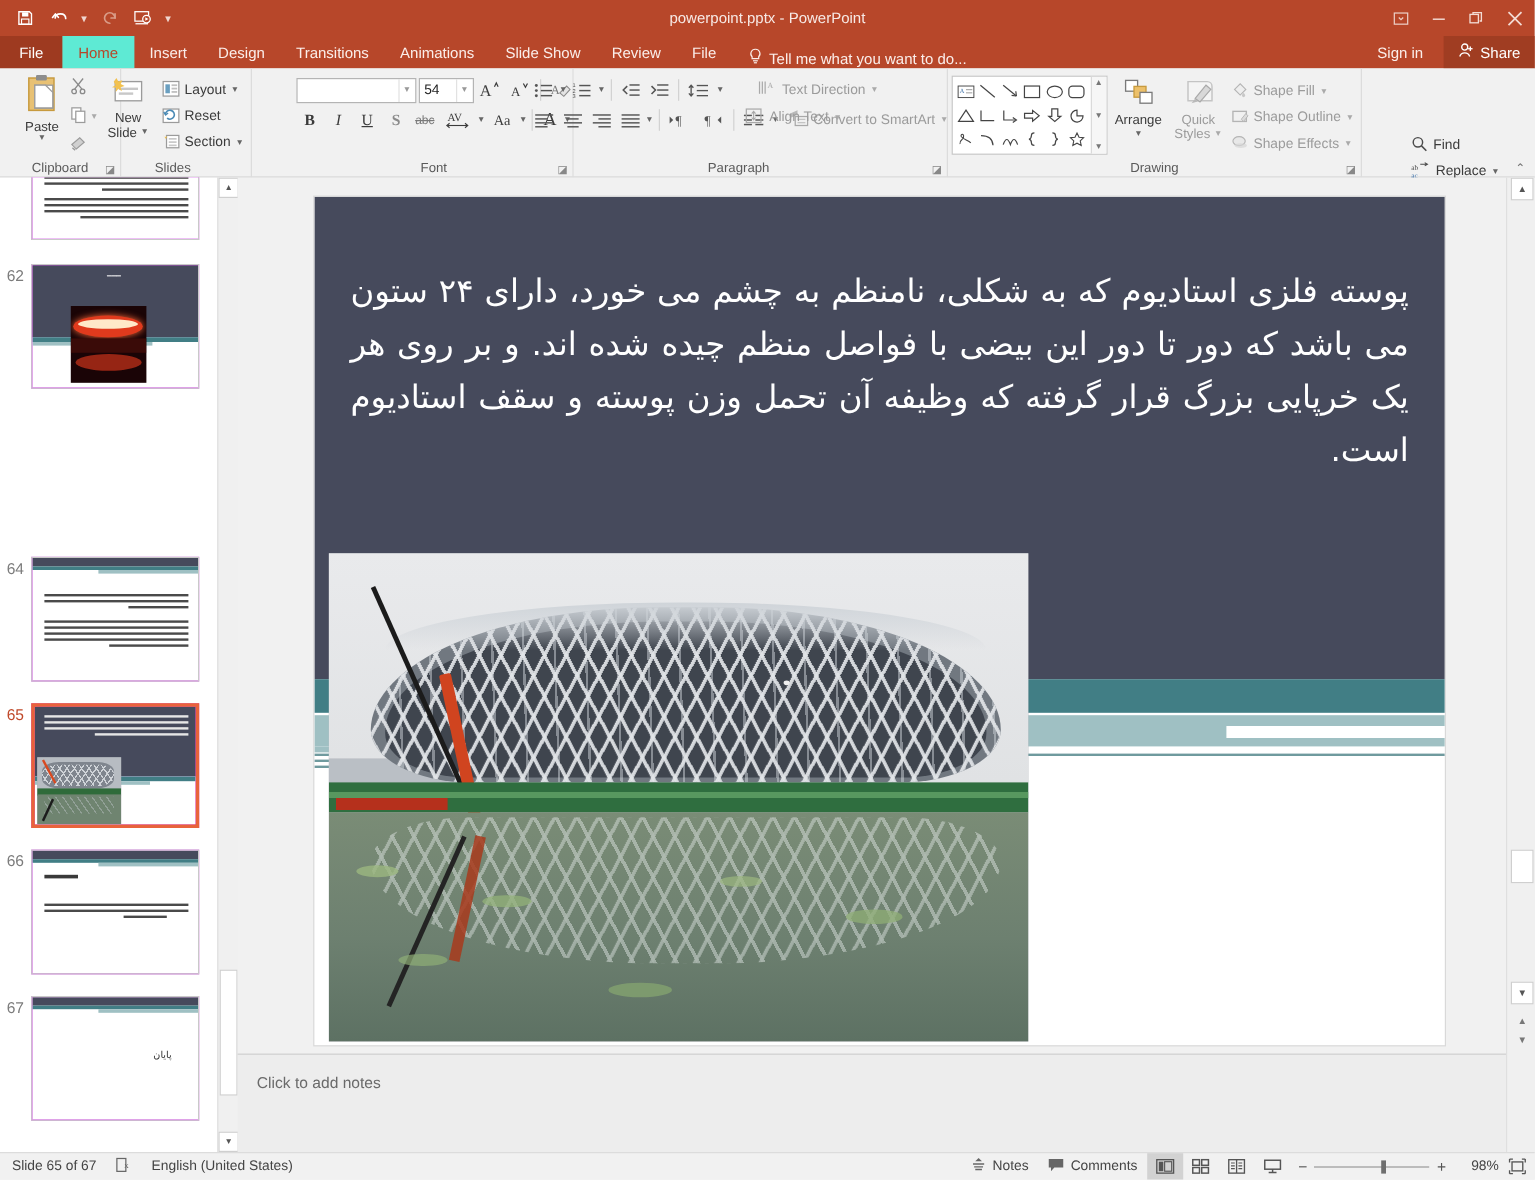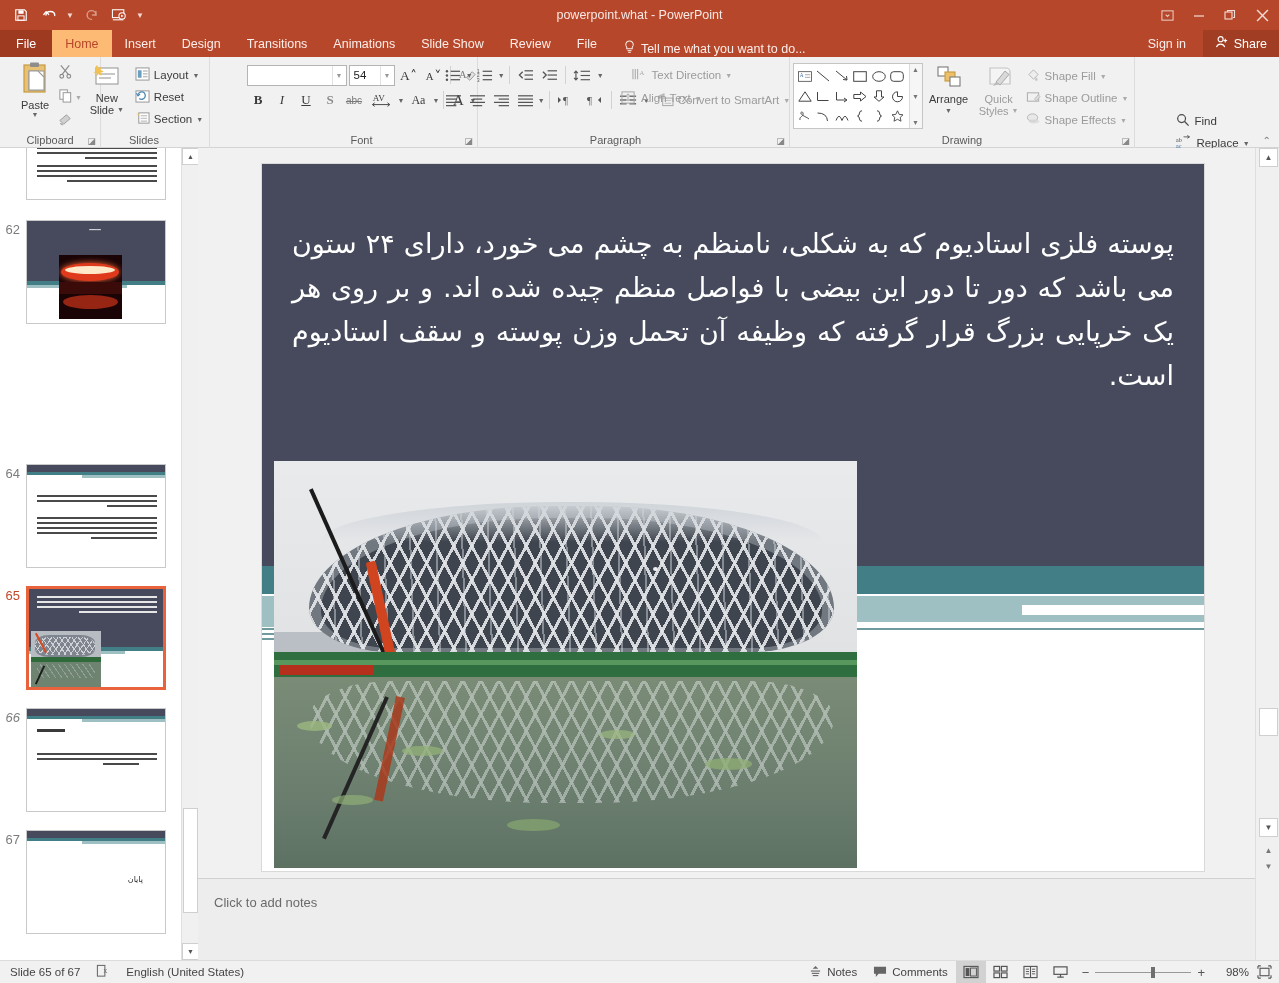--- a/index.html
+++ b/index.html
@@ -38,21 +38,21 @@
   
   .tabbar {
     position: absolute; top: 30px; left: 0; width: 1279px; height: 27px;
     background: #b7472a; display: flex; align-items: flex-end;
   }
   .tab {
     height: 27px; padding: 0 13px; display: flex; align-items: center;
     color: #fbeeea; font-size: 12.5px;
   }
   .tab.file { background: #9e3a20; color:#fff; padding: 0 16px; height: 27px; }
-  .tab.active { background: #fdba74; color: #b7472a; }
+  .tab.active { background: #5eead4; color: #b7472a; }
   .tellme {
     display: flex; align-items: center; gap: 6px; color: #fbeeea; font-size: 12.5px;
     padding-left: 14px;
   }
   .tellme .bulb { font-size: 13px; }
   .signin {
     position: absolute; right: 93px; top: 0; height: 27px; display: flex; align-items: center;
     color: #fbeeea; font-size: 12.5px;
   }
   .share {
@@ -288,21 +288,21 @@
         <svg width="16" height="14" viewBox="0 0 18 16">
             <rect x="1.5" y="2" width="13" height="9" fill="none" stroke="#fff" stroke-width="1.2"></rect>
             <path d="M8 13 h0" stroke="#fff"></path>
             <line x1="2" y1="13.5" x2="14" y2="13.5" stroke="#fff" stroke-width="1.2"></line>
             <circle cx="12.5" cy="9" r="3.6" fill="#b7472a" stroke="#fff" stroke-width="1.2"></circle>
             <path d="M11.4 7.3 L14.3 9 L11.4 10.7 z" fill="#fff"></path>
           </svg>
       </div>
       <div class="qat-caret">▼</div>
     </div>
-    <div class="title-text">powerpoint.what - PowerPoint</div>
+    <div class="title-text">powerpoint.pptx - PowerPoint</div>
     <div class="winbtns">
       <div class="winbtn">
         <svg width="13" height="13" viewBox="0 0 14 14">
             <rect x="1" y="2" width="12" height="10" fill="none" stroke="#eccfc6" stroke-width="1.1"></rect>
             <path d="M5 6 L7 8 L9 6" fill="none" stroke="#eccfc6" stroke-width="1.1"></path>
           </svg>
       </div>
       <div class="winbtn">
         <svg width="12" height="12" viewBox="0 0 12 12">
             <line x1="1" y1="7" x2="11" y2="7" stroke="#f3dcd5" stroke-width="1.2"></line>
@@ -973,21 +973,21 @@
           <div style="position:absolute;left:4px;top:6px;width:60px;height:18px;background:repeating-linear-gradient(55deg,#cfd3d8 0 1px,transparent 1px 5px),repeating-linear-gradient(-55deg,#cfd3d8 0 1px,transparent 1px 5px);border-radius:14px/8px;"></div>
           <div style="position:absolute;left:9px;top:1px;width:2px;height:22px;background:#d84a20;transform:rotate(-28deg);"></div>
           <div style="position:absolute;left:0;top:26px;width:70px;height:6px;background:#2f6b3a;"></div>
           <div style="position:absolute;left:0;top:31px;width:70px;height:25px;background:#6f8470;"></div>
           <div style="position:absolute;left:6px;top:33px;width:58px;height:14px;background:repeating-linear-gradient(55deg,#9aa7a0 0 1px,transparent 1px 5px);opacity:.8;"></div>
           <div style="position:absolute;left:8px;top:34px;width:2px;height:20px;background:#1c1c1c;transform:rotate(25deg);"></div>
         </div>
       </div>
     </div>
 
-    <div class="thumb-item" style="top:560px;font-style:italic;">
+    <div class="thumb-item" style="top:560px;">
       <div class="thumb-num">66</div>
       <div class="thumb-frame" style="height:104px;">
         <div class="mini-white" style="position:absolute;inset:0;"></div>
         <div class="mini-dark" style="position:absolute;left:0;top:0;right:0;height:7px;"></div>
         <div class="mini-teal" style="position:absolute;left:0;top:7px;width:138px;height:3px;"></div>
         <div class="mini-teal2" style="position:absolute;left:55px;top:10px;width:83px;height:3px;"></div>
         <div style="position:absolute;left:10px;top:20px;width:28px;height:3px;background:#3a3a3a;"></div>
         <div style="position:absolute;left:10px;top:44px;right:8px;">
           <div style="height:2px;background:#4a4a4a;margin-bottom:3px;"></div>
           <div style="height:2px;background:#4a4a4a;margin-bottom:3px;"></div>

